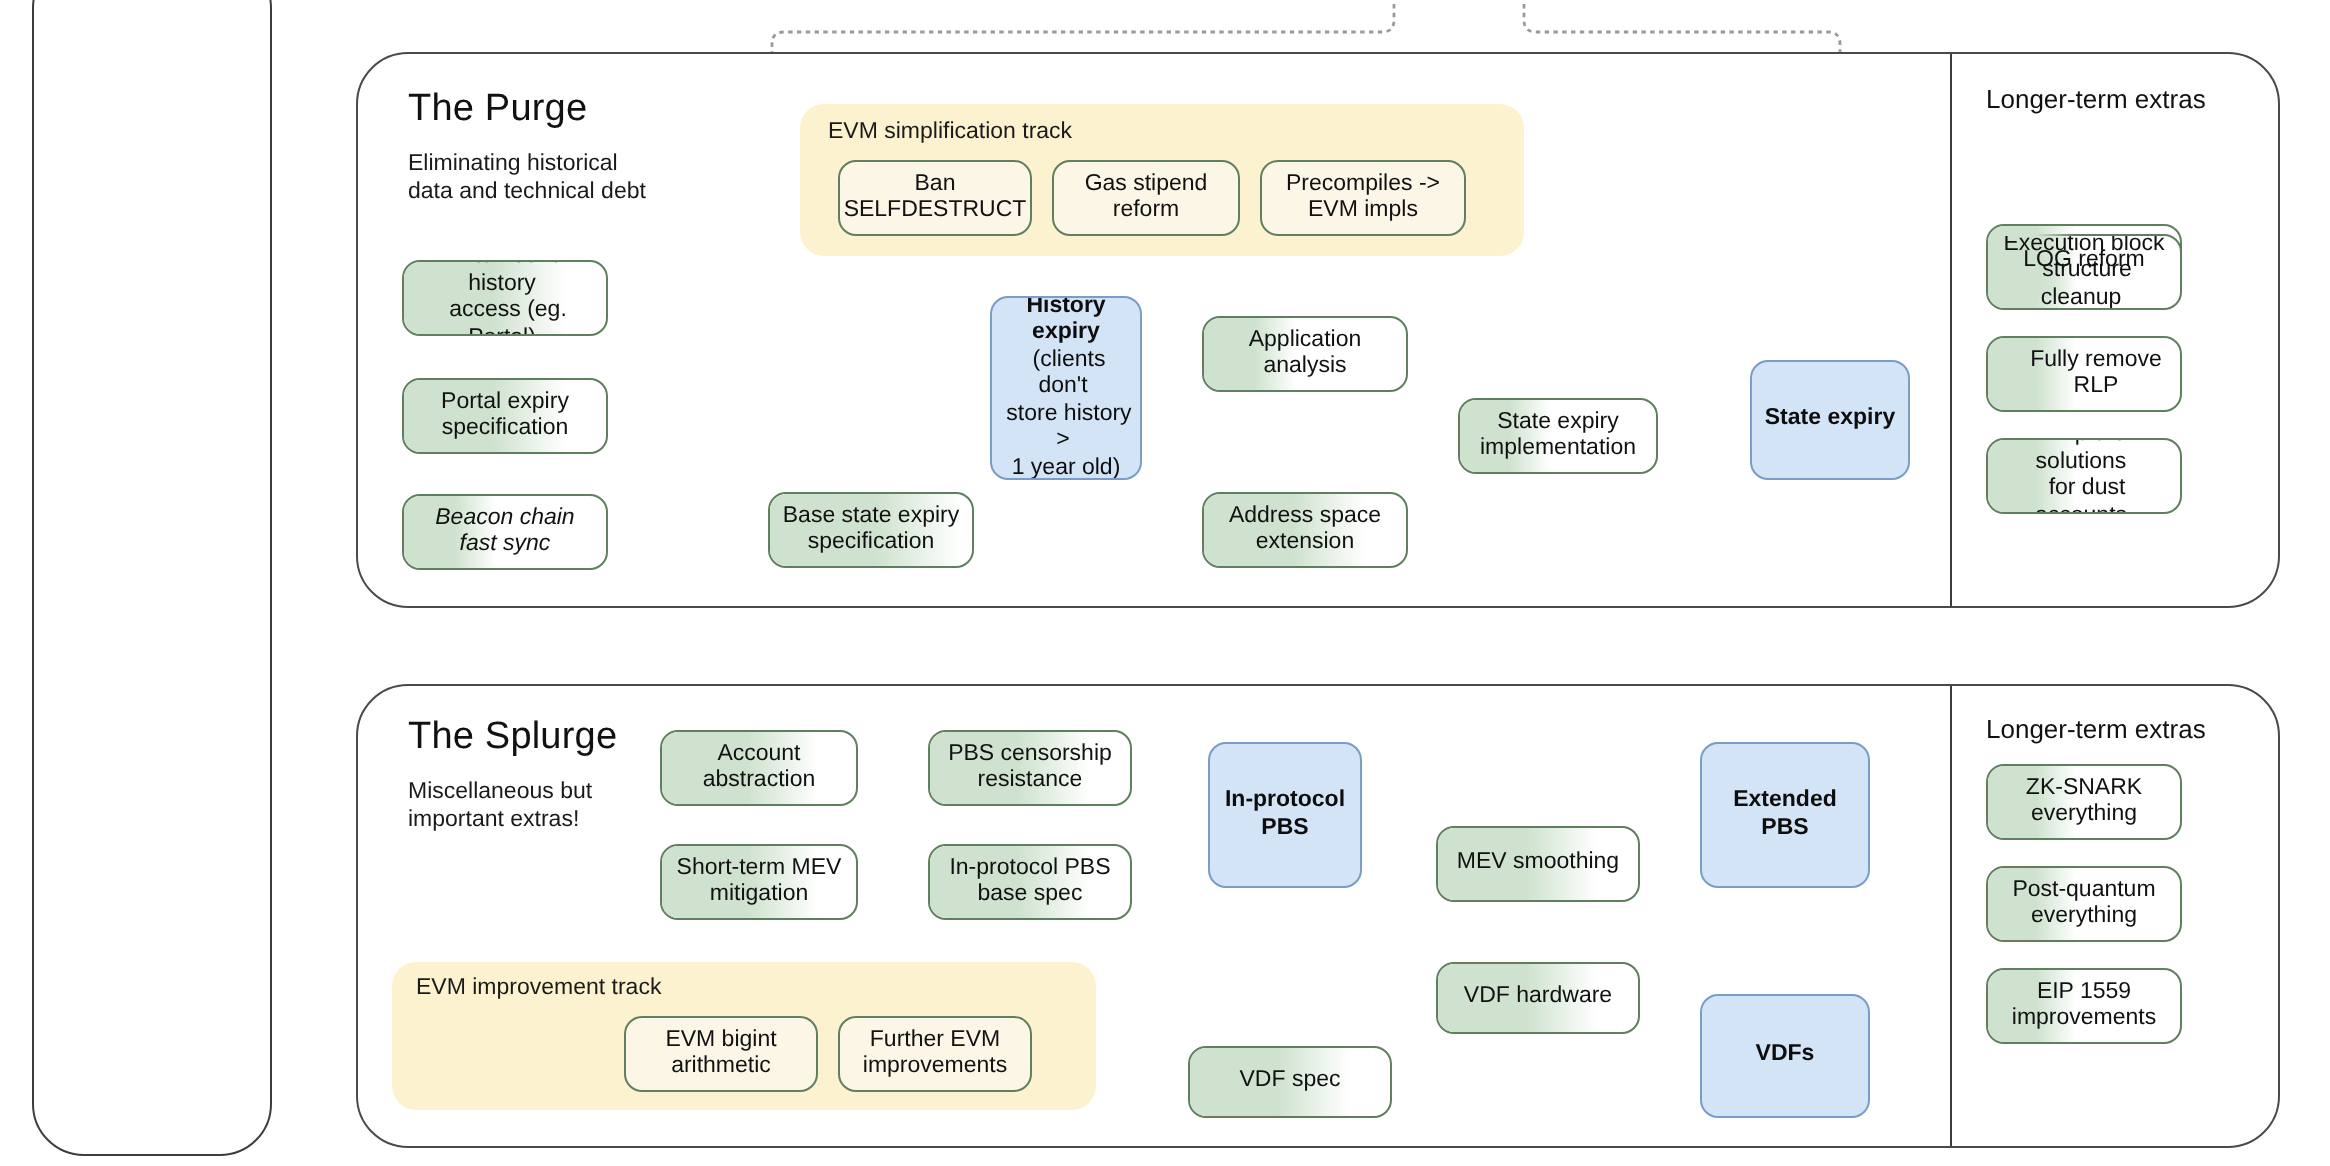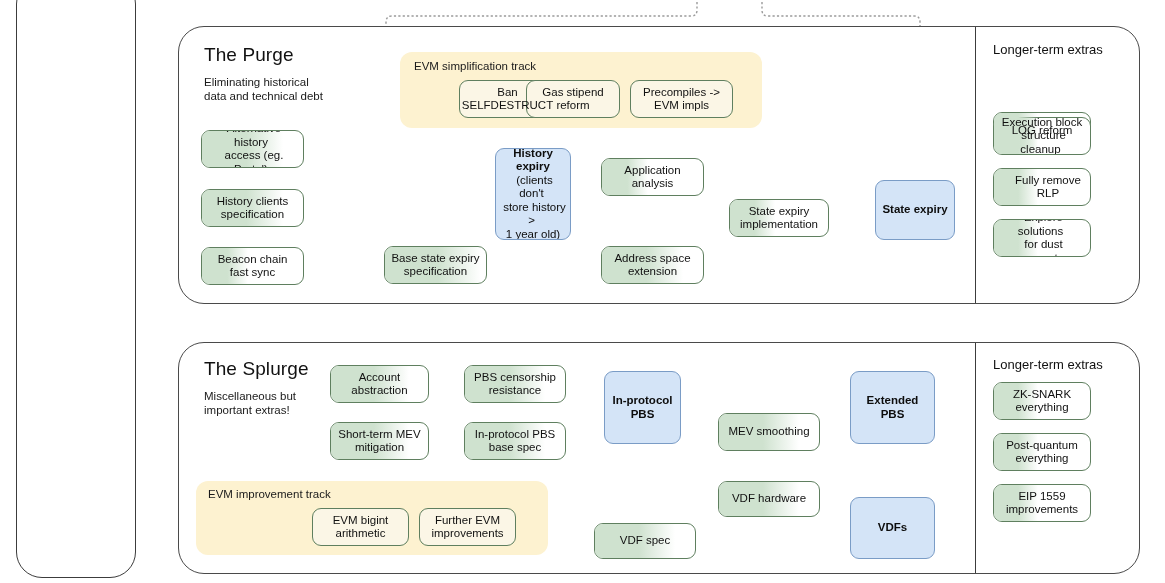--- a/index.html
+++ b/index.html
@@ -104,42 +104,42 @@
 
   <div class="sec-title" style="left:204px;top:44px;">The Purge</div>
   <div class="sec-sub" style="left:204px;top:75px;width:150px;">
     <div>Eliminating historical</div>
     <div>data and technical debt</div>
   </div>
 
   <div class="track" style="left:400px;top:52px;width:362px;height:76px;"></div>
   <div class="track-title" style="left:414px;top:60px;">EVM simplification track</div>
 
-  <div class="node greenc" style="left:419px;top:80px;width:97px;height:38px;margin-left:40px;">
+  <div class="node greenc" style="left:419px;top:80px;width:97px;height:38px;">
     <span><span>Ban</span><br>
           <span>SELFDESTRUCT</span></span>
   </div>
   <div class="node greenc" style="left:526px;top:80px;width:94px;height:38px;">
     <span><span>Gas stipend</span><br>
           <span>reform</span></span>
   </div>
   <div class="node greenc" style="left:630px;top:80px;width:103px;height:38px;">
     <span><span>Precompiles -&gt;</span><br>
           <span>EVM impls</span></span>
   </div>
 
   <div class="node green g50" style="left:201px;top:130px;width:103px;height:38px;">
     <span><span>Alternative history</span><br>
           <span>access (eg. Portal)</span></span>
   </div>
   <div class="node green g50" style="left:201px;top:189px;width:103px;height:38px;">
-    <span><span>History clients</span><br>
+    <span><span>Portal expiry</span><br>
           <span>specification</span></span>
   </div>
-  <div class="node green g25" style="left:201px;top:247px;width:103px;height:38px;">
+  <div class="node green g25" style="left:201px;top:247px;width:103px;height:38px;font-style:italic;">
     <span><span>Beacon chain</span><br>
           <span>fast sync</span></span>
   </div>
 
   <div class="node blue" style="left:495px;top:148px;width:76px;height:92px;flex-direction:column;">
     <span style="display:block;">
       <b>History</b><br>
       <b>expiry</b><br>
       <span class="sub">(clients don't</span><br>
       <span class="sub">store history &gt;</span><br>

